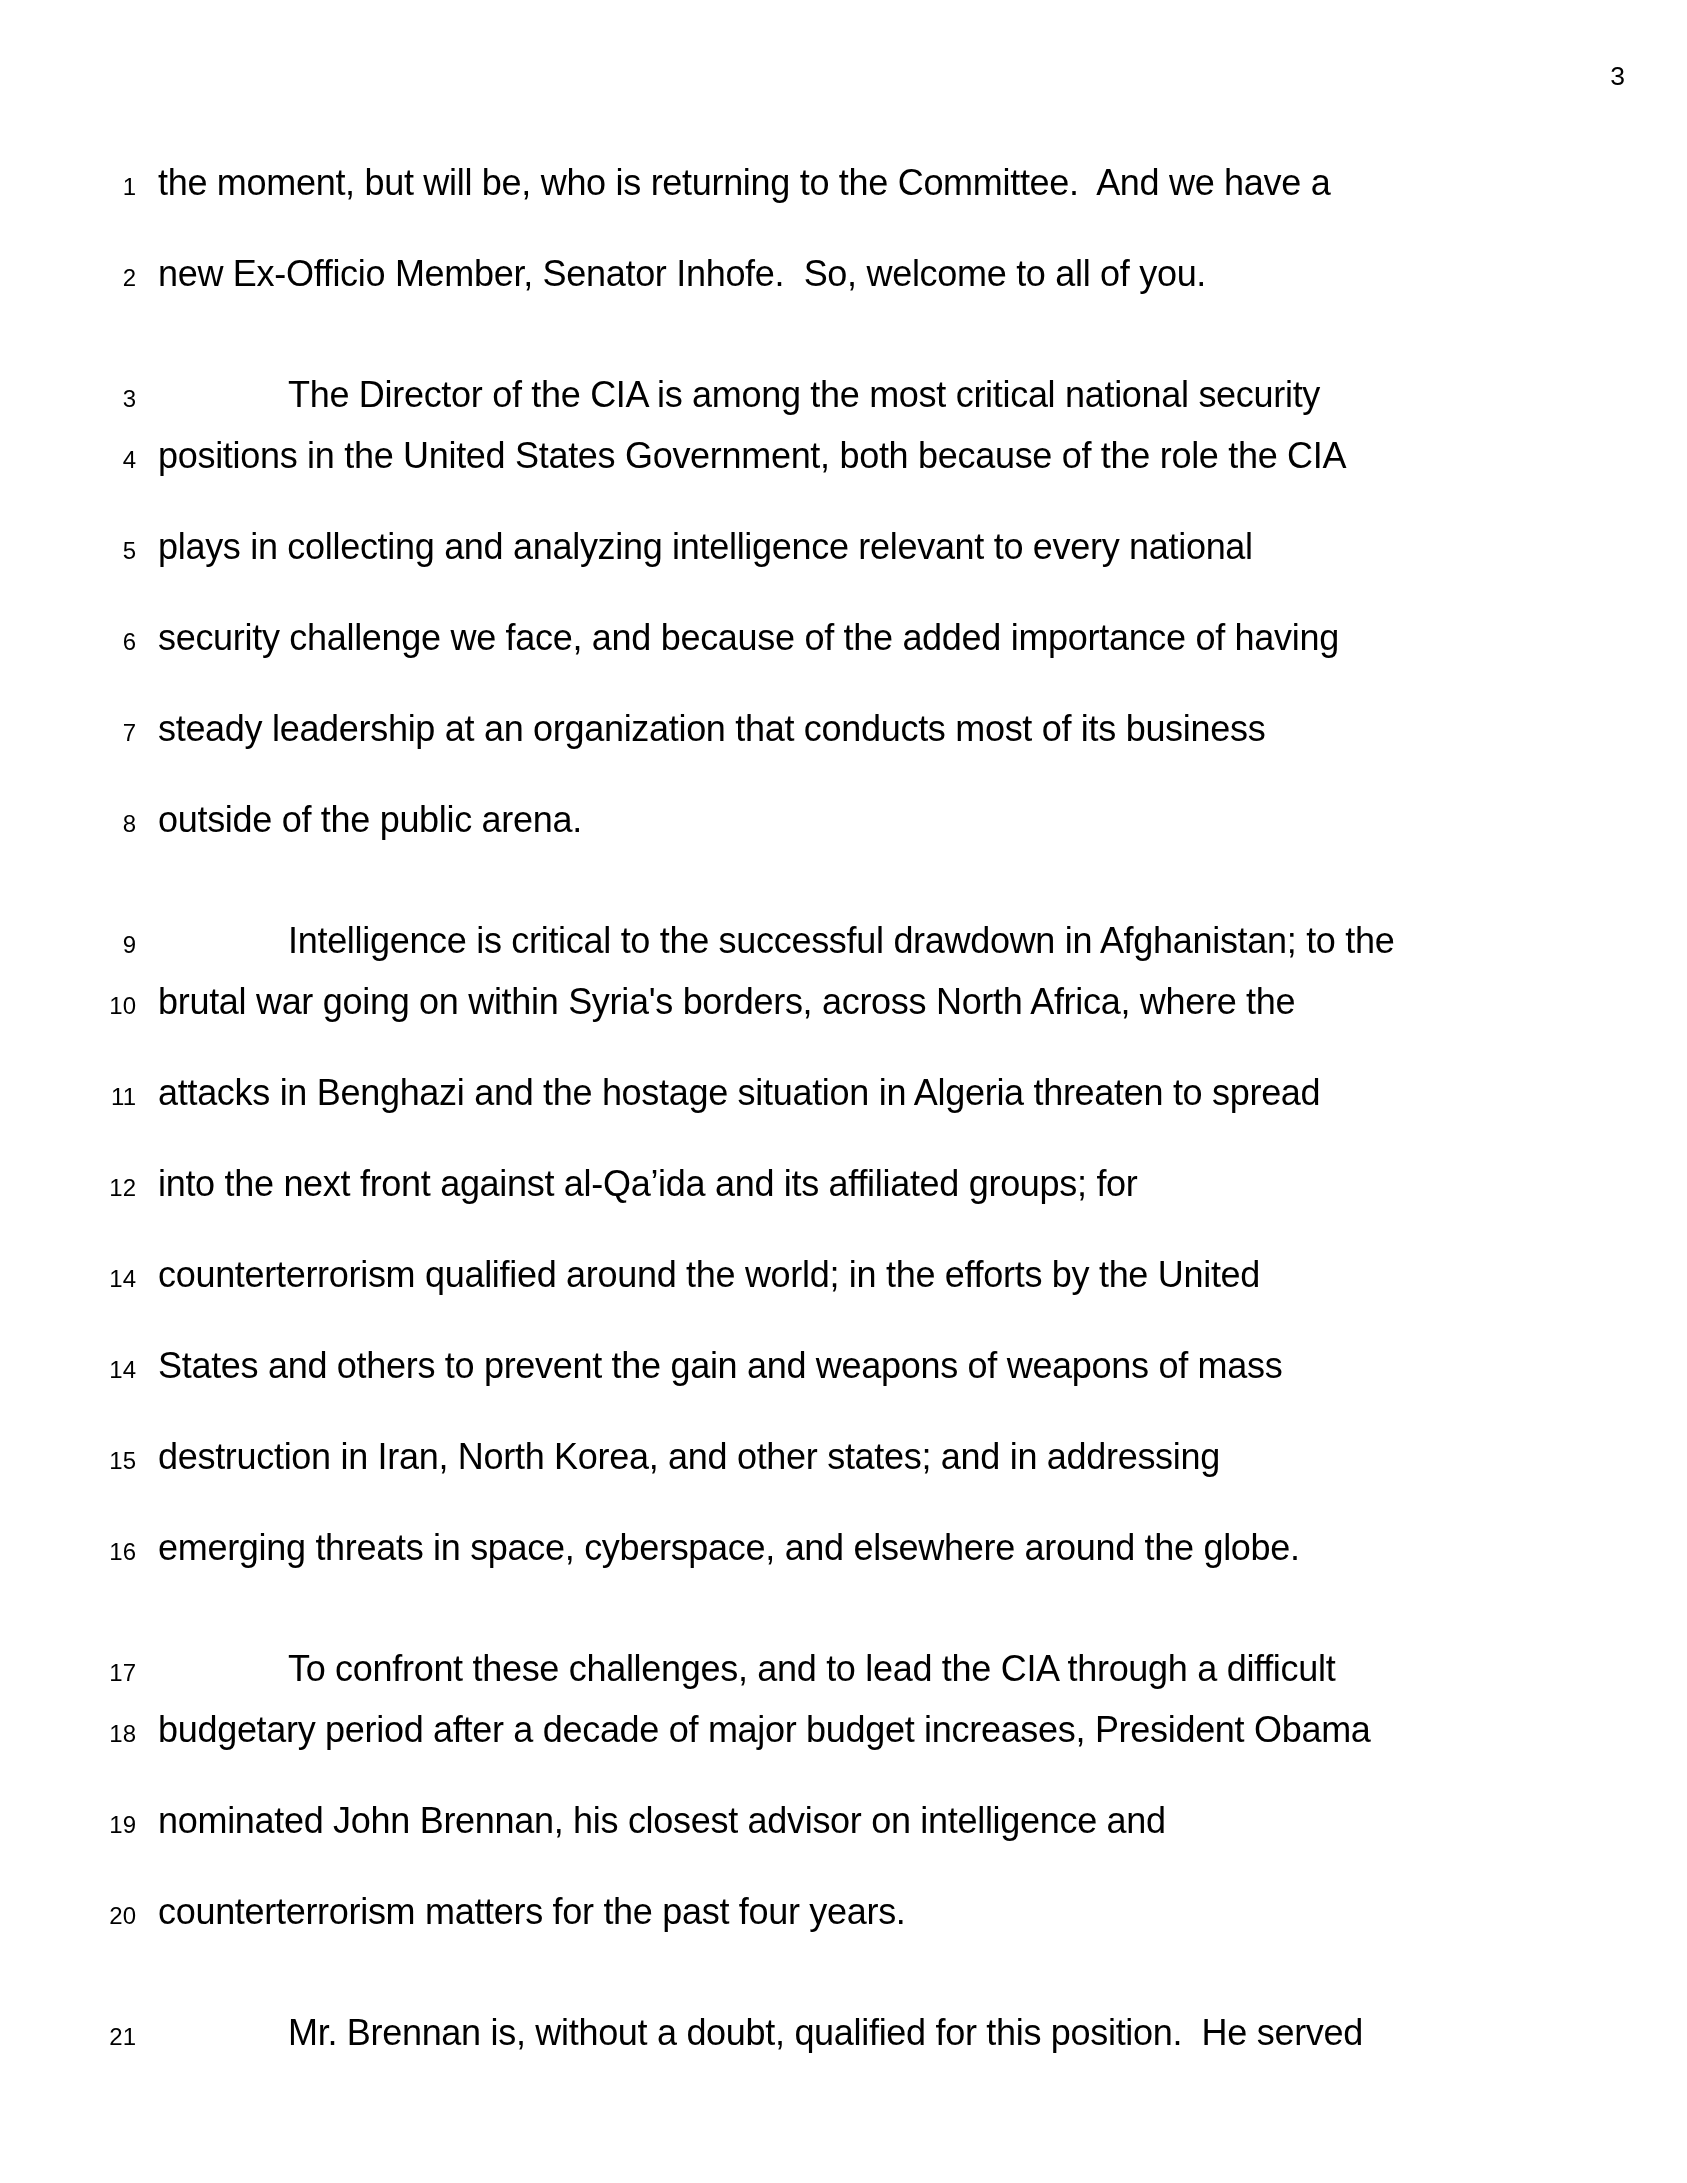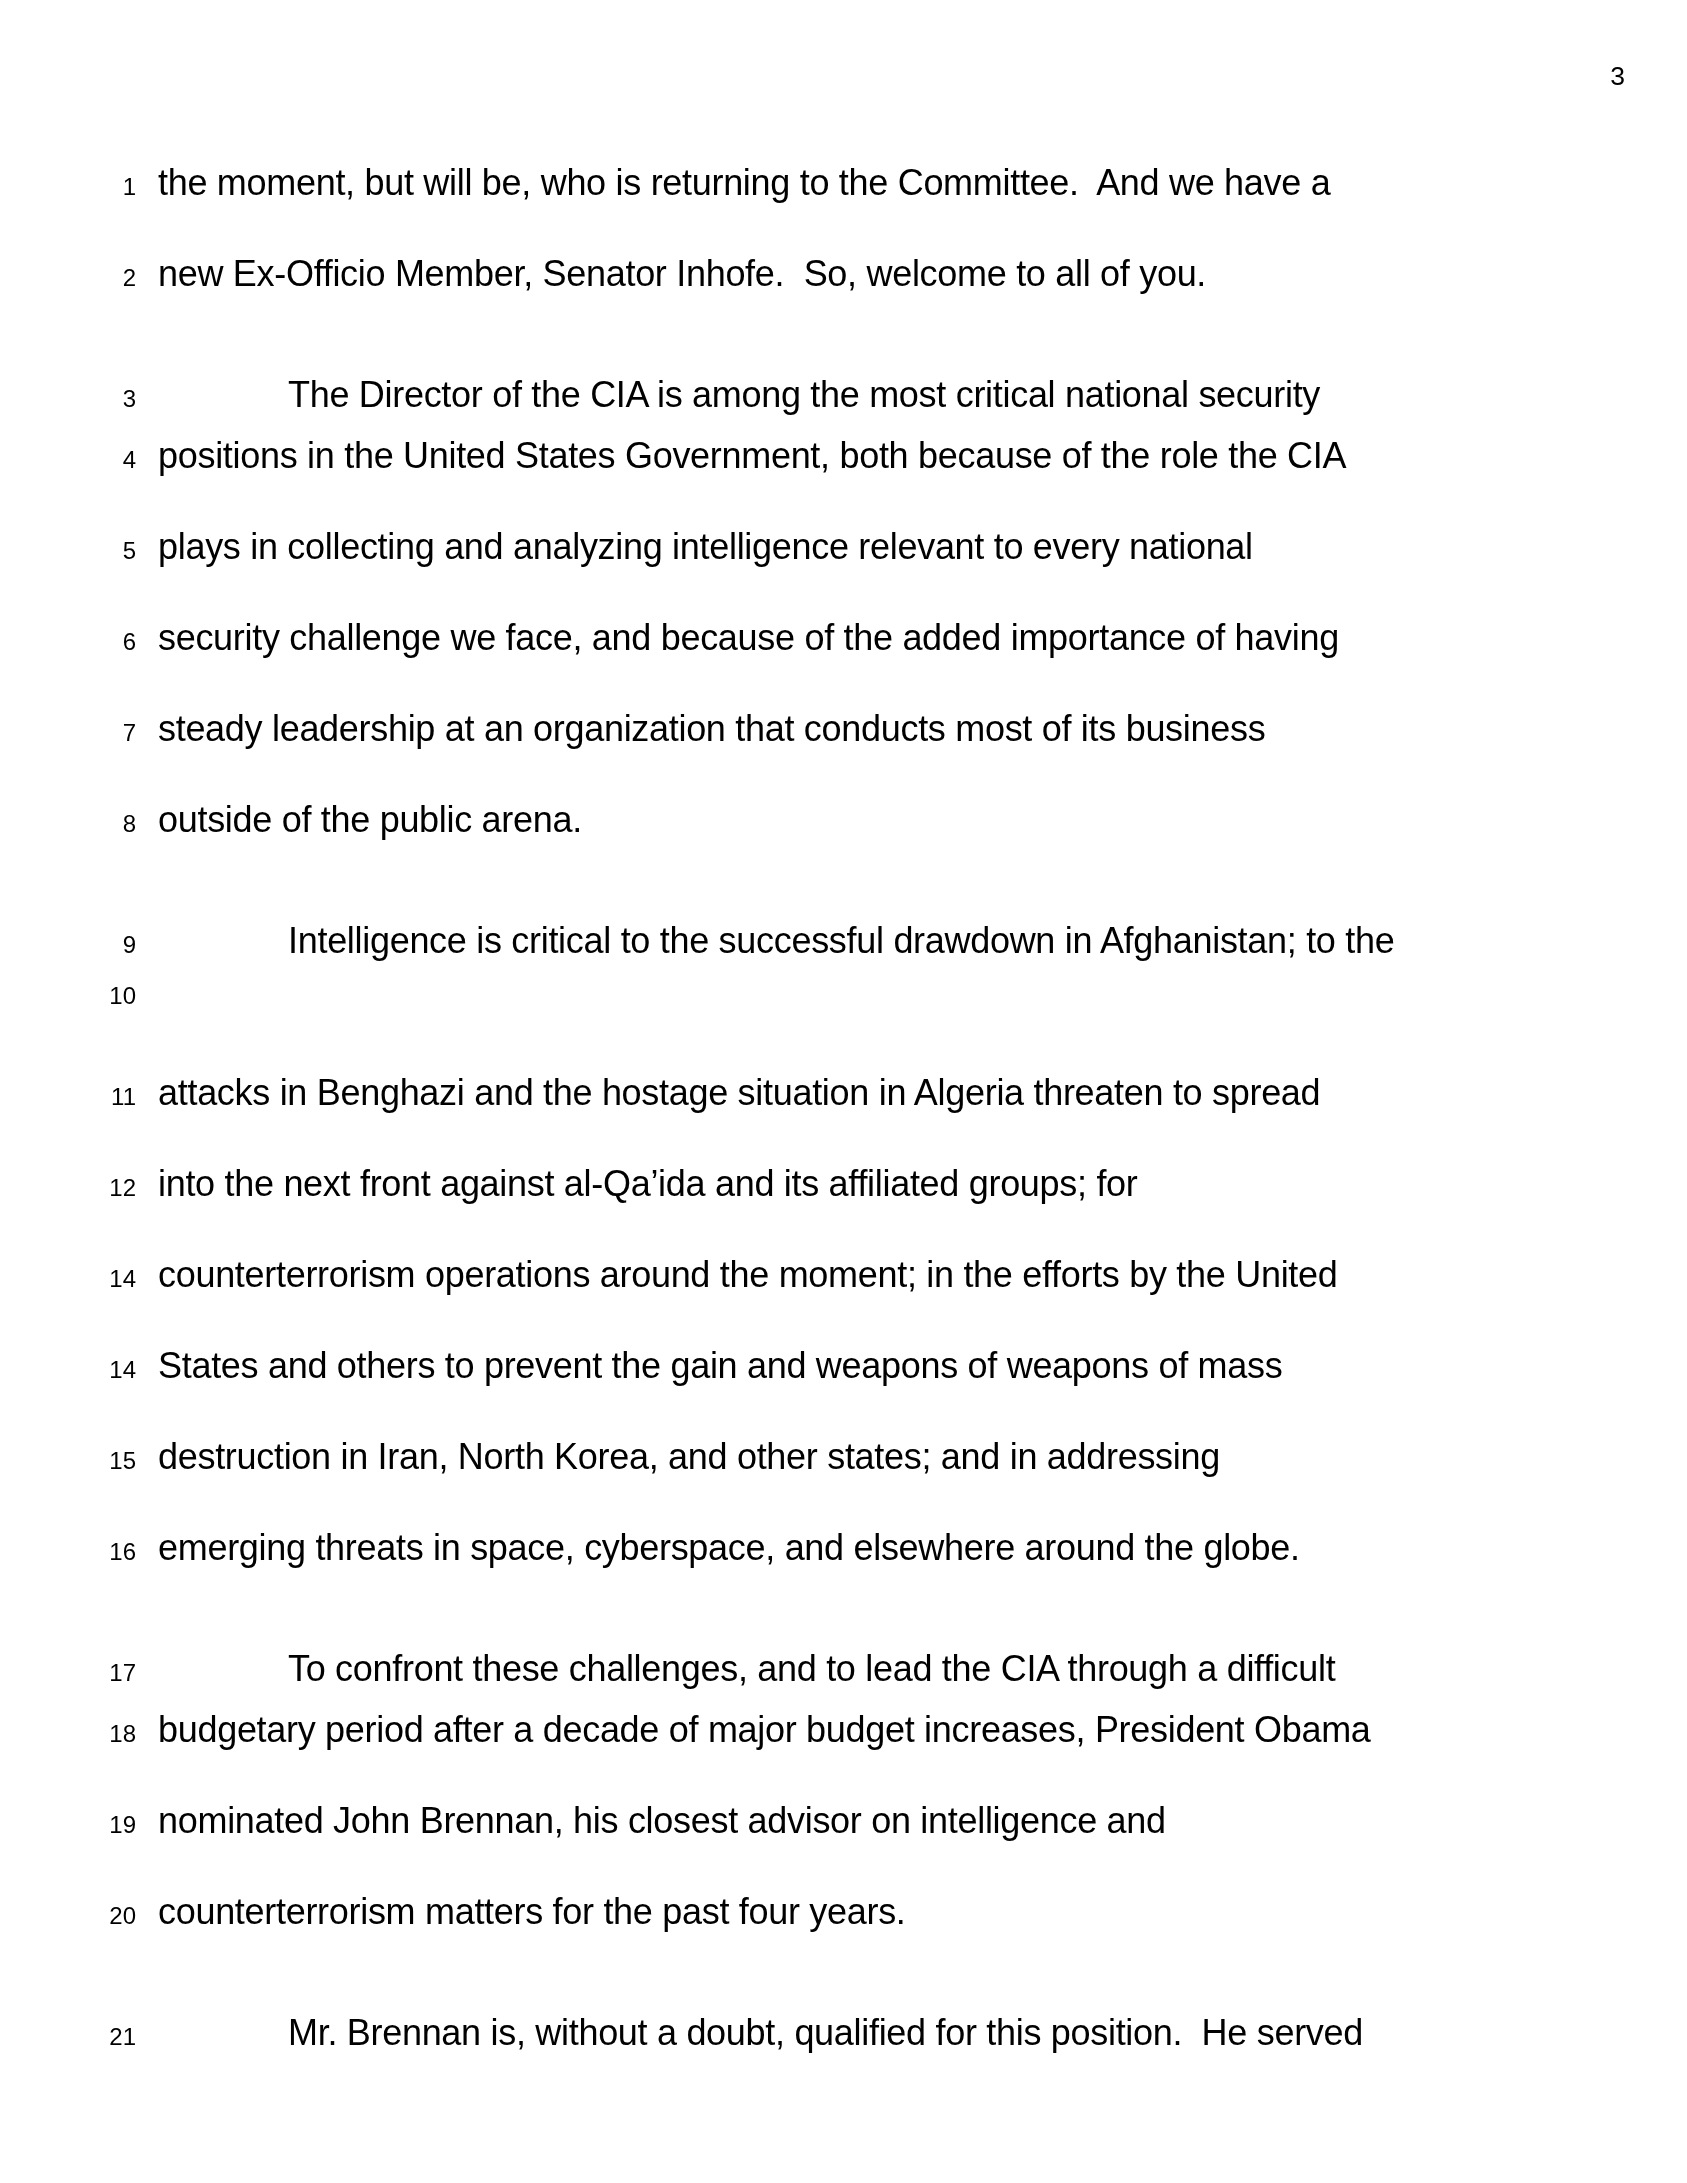--- a/index.html
+++ b/index.html
@@ -92,32 +92,33 @@
       <div class="row">
     <span class="num">8</span>
     <span class="text">outside of the public arena.</span>
   </div>
       <div class="row indent">
     <span class="num">9</span>
     <span class="text">Intelligence is critical to the successful drawdown in Afghanistan; to the</span>
   </div>
       <div class="row">
     <span class="num">10</span>
+    <span class="text">brutal war going on within Syria's borders, across North Africa, where the</span>
   </div>
       <div class="row">
     <span class="num">11</span>
     <span class="text">attacks in Benghazi and the hostage situation in Algeria threaten to spread</span>
   </div>
       <div class="row">
     <span class="num">12</span>
     <span class="text">into the next front against al-Qa’ida and its affiliated groups; for</span>
   </div>
       <div class="row">
     <span class="num">14</span>
-    <span class="text">counterterrorism operations around the moment; in the efforts by the United</span>
+    <span class="text">counterterrorism qualified around the world; in the efforts by the United</span>
   </div>
       <div class="row">
     <span class="num">14</span>
     <span class="text">States and others to prevent the gain and weapons of weapons of mass</span>
   </div>
       <div class="row">
     <span class="num">15</span>
     <span class="text">destruction in Iran, North Korea, and other states; and in addressing</span>
   </div>
       <div class="row">

